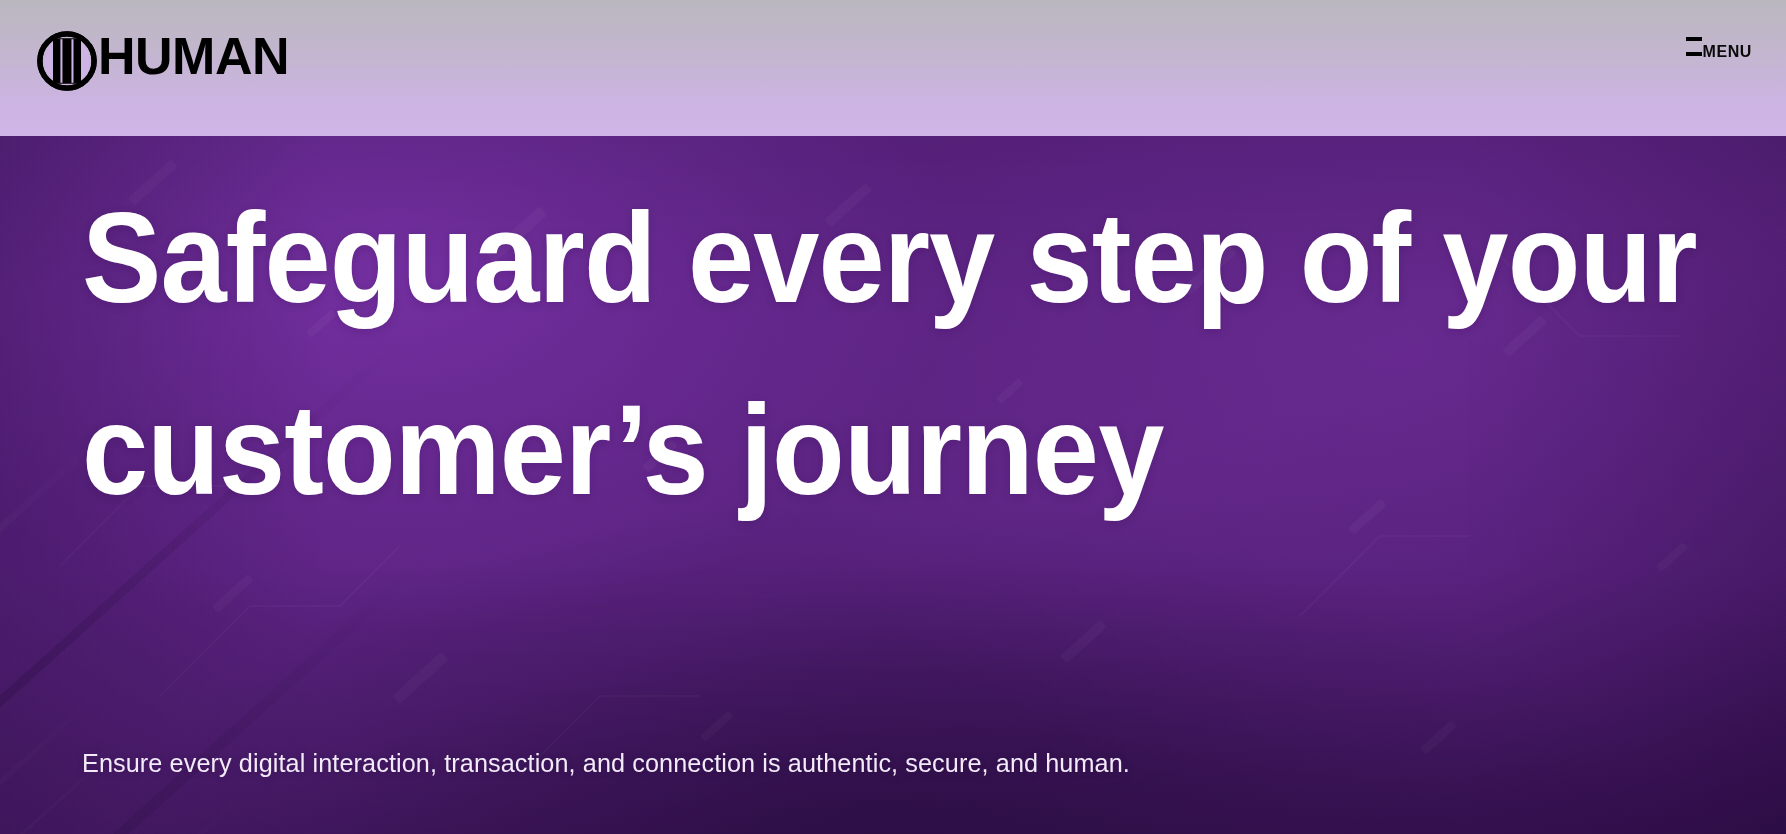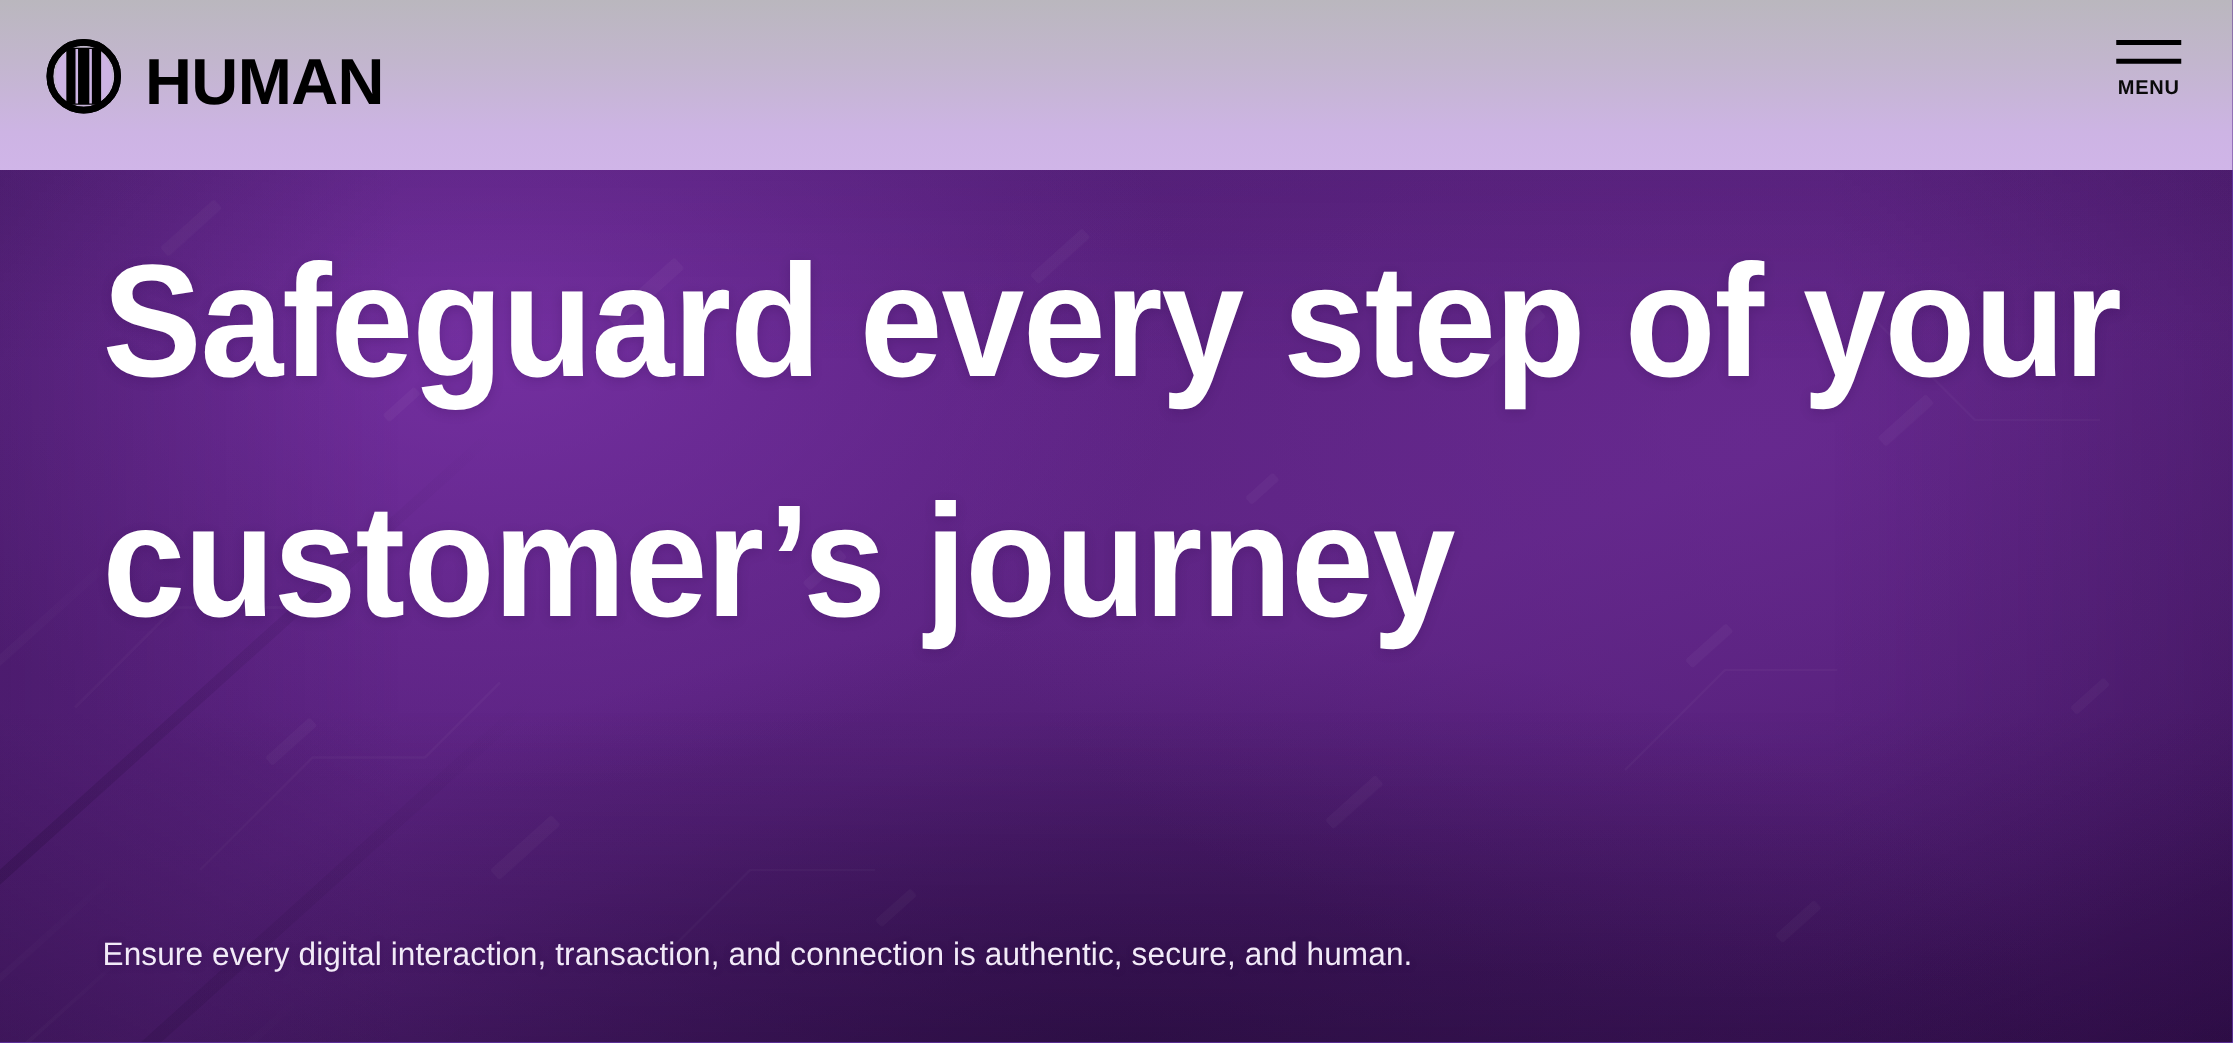--- a/index.html
+++ b/index.html
@@ -21,43 +21,41 @@
     display: flex;
     align-items: center;
     z-index: 20;
   }
 
   .brand {
     position: absolute;
     left: 36px;
     top: 30px;
     display: flex;
-    align-items: flex-end;
-    gap: 18px;
+    align-items: flex-start;
     cursor: pointer;
   }
 
   .brand-mark { width: 62px; height: 62px; display: block; }
 
   .brand-word {
     font-family: "Liberation Sans", sans-serif;
     font-weight: 700;
     font-size: 52px;
     line-height: 52px;
     letter-spacing: -0.5px;
     color: #000000;
     transform: scaleX(1.0);
   }
 
   .menu-trigger {
     position: absolute;
     right: 34px;
     top: 32px;
     display: flex;
-    flex-direction: column;
     align-items: center;
     cursor: pointer;
     width: 66px;
   }
   .menu-bars { width: 52px; display: block; }
   .menu-bars span {
     display: block;
     height: 4px;
     background: #000;
     border-radius: 0;

